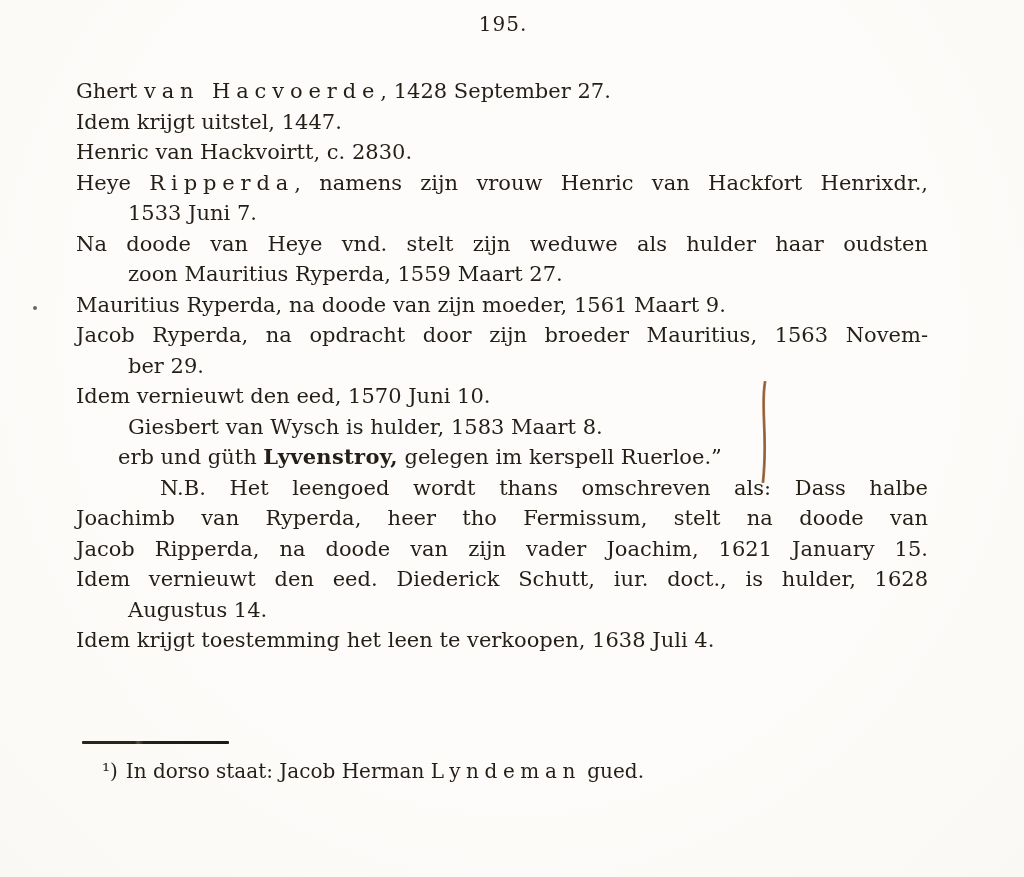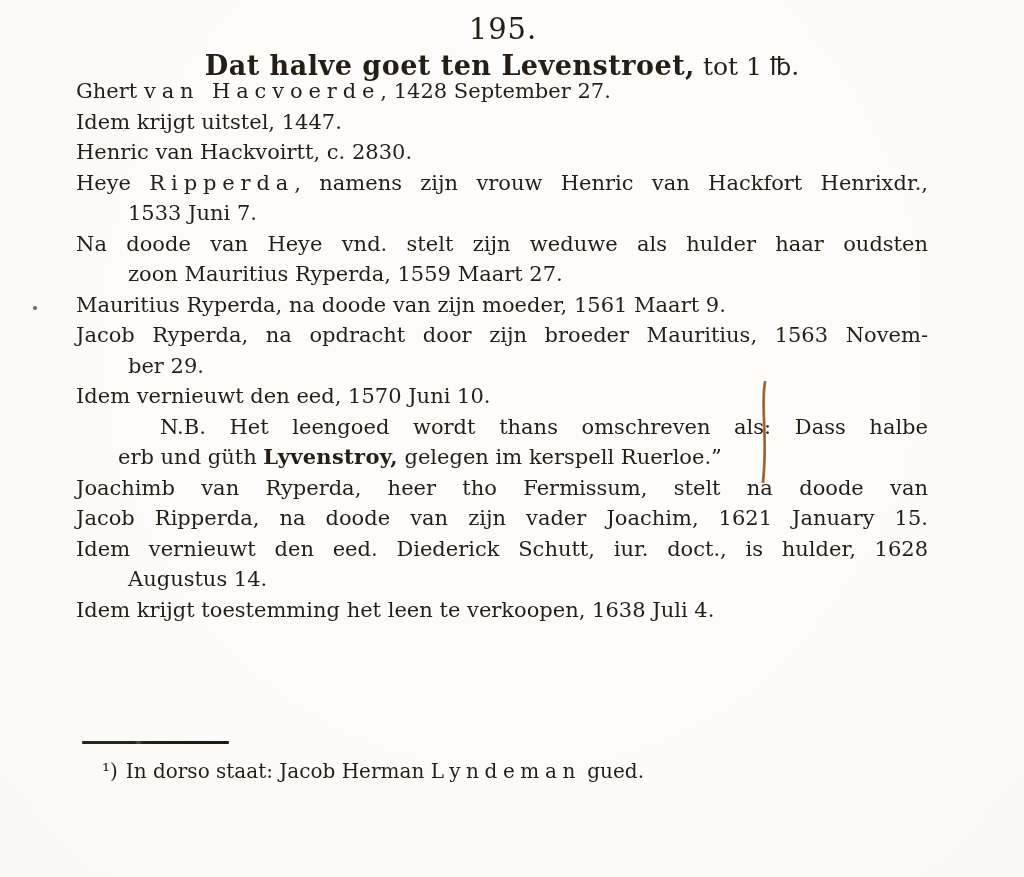--- a/index.html
+++ b/index.html
@@ -4,21 +4,21 @@
 <style>
   html,body { margin:0; padding:0; }
   .page {
     position:relative; width:1024px; height:877px; overflow:hidden;
     background: radial-gradient(ellipse at 50% 38%, #fdfcfa 55%, #faf8f4 100%);
     font-family: "DejaVu Serif", "Liberation Serif", serif;
     color:#241e16;
   }
   .pagenum {
     position:absolute; left:448px; top:12px; width:110px;
-    text-align:center; font-size:29px; letter-spacing:1px;
+    text-align:center; font-size:20px; letter-spacing:1px;
   }
   .runhead {
     position:absolute; left:786px; top:6px;
     font-size:27px; letter-spacing:2.5px;
   }
   .title { position:absolute; left:76px; top:48px; width:852px; text-align:center; white-space:nowrap; }
   .title-main { font-weight:700; font-size:27px; letter-spacing:0.5px; }
   .title-suffix { font-size:25px; margin-left:8px; }
 
   .body { position:absolute; left:76px; top:76px; width:852px; font-size:21px; }
@@ -47,38 +47,36 @@
     border-radius:50%; background:#4a4038; opacity:.8;
   }
 </style>
 </head>
 <body>
 
 <div class="page">
 
   <div class="pagenum">195.</div>
 
-  <div class="title">
-    <span class="title-main">Dat halve goet ten Levenstroet,</span><span class="title-suffix">tot 1 ℔.</span>
-  </div>
 
   <div class="body" id="body-lines">
       <div class="line i0"><span>Ghert </span><span class="sperr">van Hacvoerde</span><span>, 1428 September 27.</span></div>
       <div class="line i0"><span>Idem krijgt uitstel, 1447.</span></div>
       <div class="line i0"><span>Henric van Hackvoirtt, c. 2830.</span></div>
       <div class="line i0 just"><span>Heye </span><span class="sperr">Ripperda</span><span>, namens zijn vrouw Henric van Hackfort Henrixdr.,</span></div>
       <div class="line i1"><span>1533 Juni 7.</span></div>
       <div class="line i0 just"><span>Na doode van Heye vnd. stelt zijn weduwe als hulder haar oudsten</span></div>
       <div class="line i1"><span>zoon Mauritius Ryperda, 1559 Maart 27.</span></div>
       <div class="line i0"><span>Mauritius Ryperda, na doode van zijn moeder, 1561 Maart 9.</span></div>
       <div class="line i0 just"><span>Jacob Ryperda, na opdracht door zijn broeder Mauritius, 1563 Novem-</span></div>
       <div class="line i1"><span>ber 29.</span></div>
       <div class="line i0"><span>Idem vernieuwt den eed, 1570 Juni 10.</span></div>
+      <div class="line i1"><span>Giesbert van Wysch is hulder, 1583 Maart 8.</span></div>
+      <div class="line i3"><span>erb und güth </span><span class="bold">Lyvenstroy,</span><span> gelegen im kerspell Ruerloe.”</span></div>
       <div class="line i2 just"><span>N.B. Het leengoed wordt thans omschreven als: Dass halbe</span></div>
-      <div class="line i3"><span>erb und güth </span><span class="bold">Lyvenstroy,</span><span> gelegen im kerspell Ruerloe.”</span></div>
       <div class="line i0 just"><span>Joachimb van Ryperda, heer tho Fermissum, stelt na doode van</span></div>
       <div class="line i0 just"><span>Jacob Ripperda, na doode van zijn vader Joachim, 1621 January 15.</span></div>
       <div class="line i0 just"><span>Idem vernieuwt den eed. Diederick Schutt, iur. doct., is hulder, 1628</span></div>
       <div class="line i1"><span>Augustus 14.</span></div>
       <div class="line i0"><span>Idem krijgt toestemming het leen te verkoopen, 1638 Juli 4.</span></div>
     </div>
 
   <svg class="scratch" viewBox="0 0 16 102" xmlns="http://www.w3.org/2000/svg">
     <path d="M8 1 C 3.5 28, 11 55, 6 101" fill="none" stroke="#a3714a" stroke-width="2.8" stroke-linecap="round"></path>
     <path d="M8 1 C 3.5 28, 11 55, 6 101" fill="none" stroke="#7d4f28" stroke-width="1" opacity="0.6"></path>

